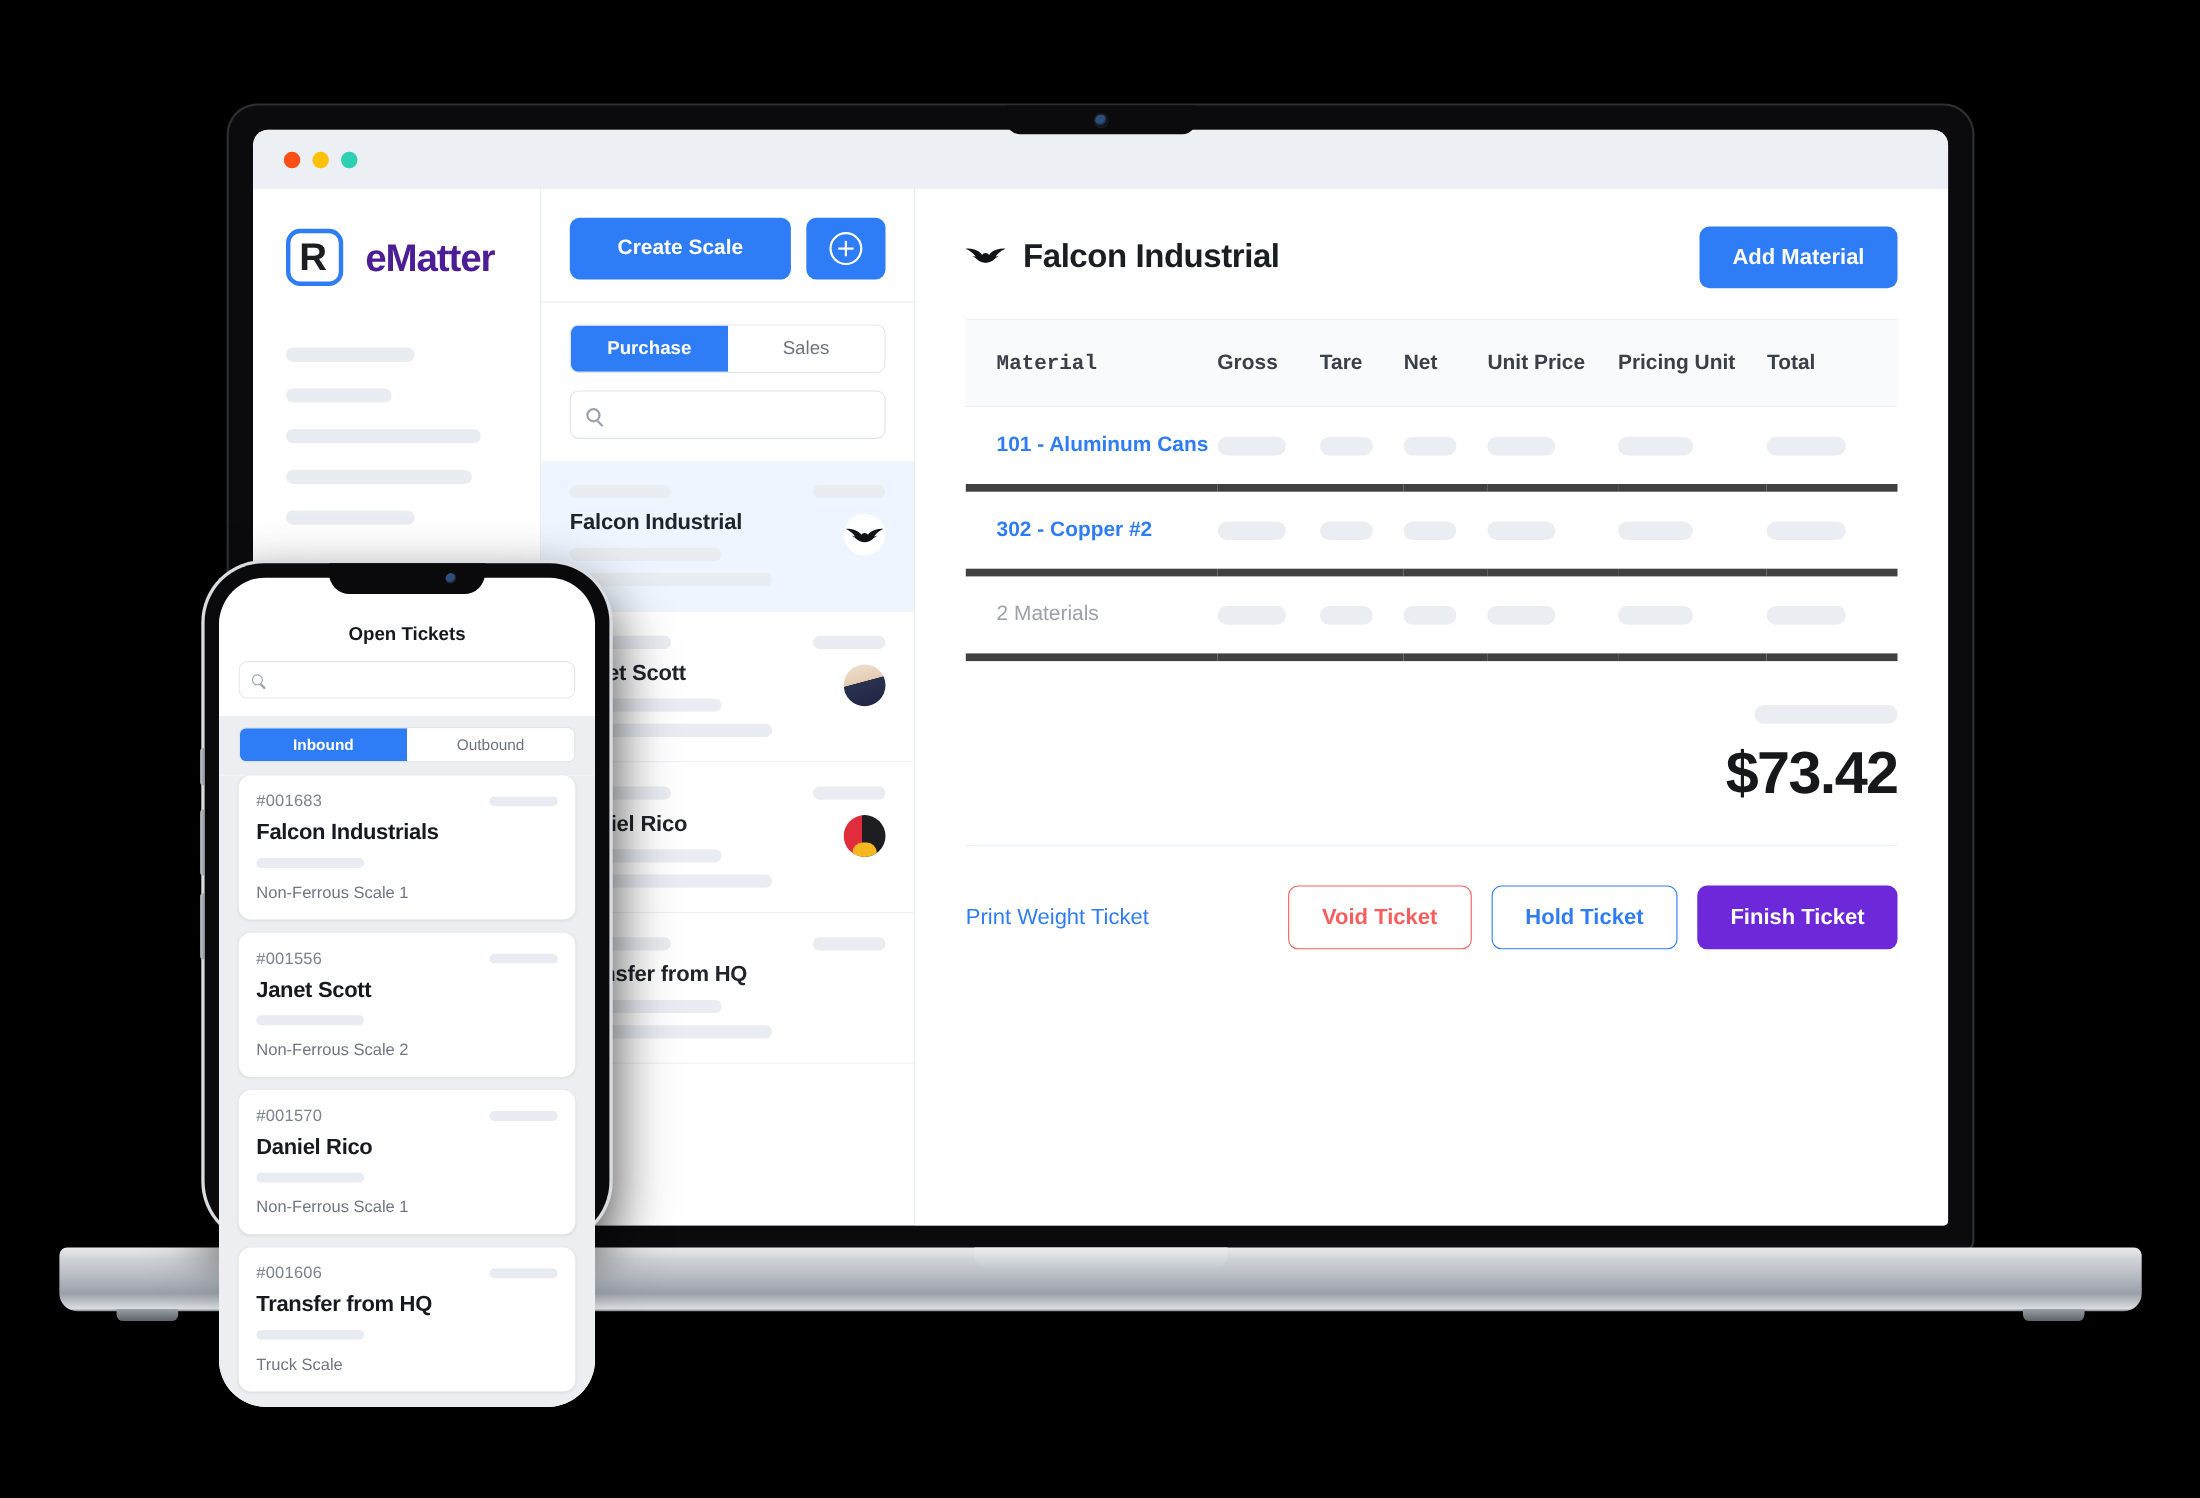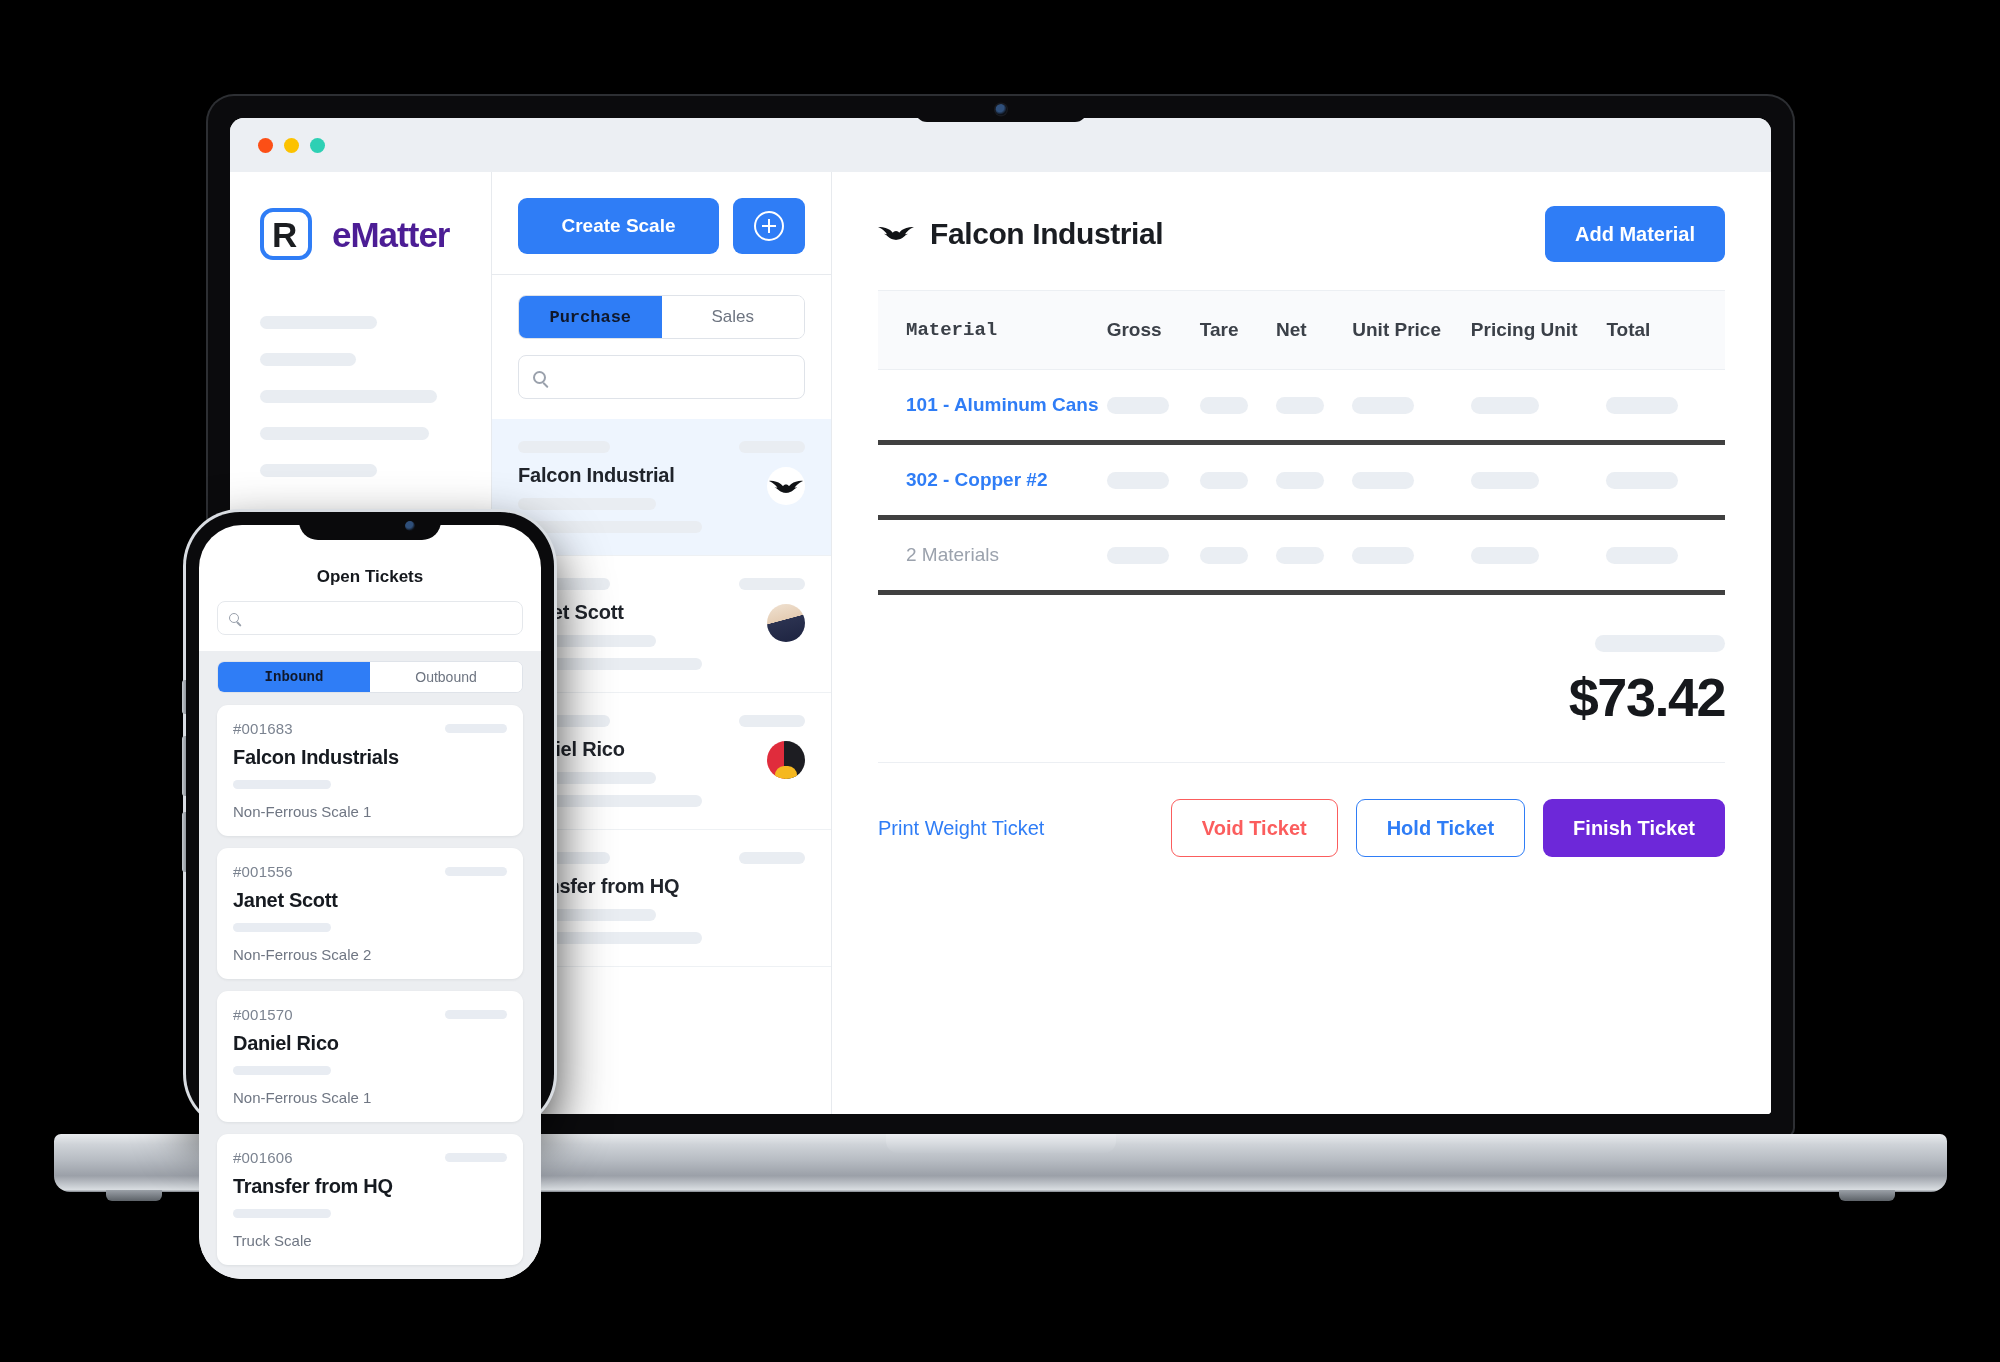--- a/index.html
+++ b/index.html
@@ -221,21 +221,21 @@
   .seg-btn {
     flex: 1;
     display: flex; align-items: center; justify-content: center;
     font-size: 17px;
     font-family: inherit;
     background: #ffffff;
     color: #6d7480;
     border: none;
     cursor: pointer;
   }
-  .seg-btn.active { background: #2f7df6; color: #0f172a; font-weight: 600; font-family: Liberation Mono, monospace; }
+  .seg-btn.active { background: #2f7df6; color: #ffffff; font-weight: 600; }
 
   .search-box {
     margin-top: 16px;
     height: 44px;
     border: 1px solid #dfe3e9;
     border-radius: 8px;
     display: flex;
     align-items: center;
     padding: 0 14px;
     gap: 10px;
@@ -336,21 +336,21 @@
     font-size: 19px;
     font-weight: 600;
     color: #3b4048;
     padding: 28px 0;
     border-top: 1px solid #eceff3;
     border-bottom: 1px solid #eceff3;
   }
   .mat-table thead th:first-child { padding-left: 28px; font-family: Liberation Mono, monospace; }
   .mat-table tbody td {
     padding: 24px 0;
-    border-bottom: 5px solid #404040;
+    border-bottom: 7px solid #404040;
     vertical-align: middle;
   }
   .mat-table tbody td:first-child { padding-left: 28px; }
   .mat-link { color: #2f7df6; font-size: 19px; font-weight: 600; cursor: pointer; }
   .mat-muted { color: #9ba2ad; font-size: 19px; }
   .cell-skel { height: 17px; border-radius: 9px; background: #eaeef3; }
 
   .total-area {
     display: flex;
     flex-direction: column;

